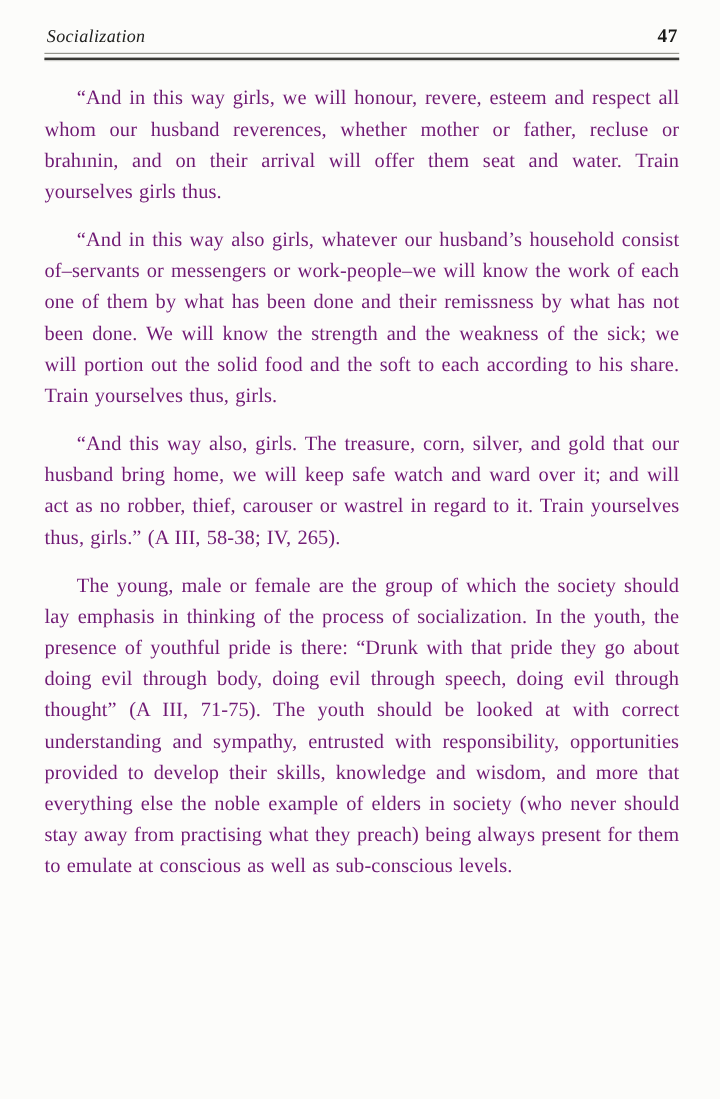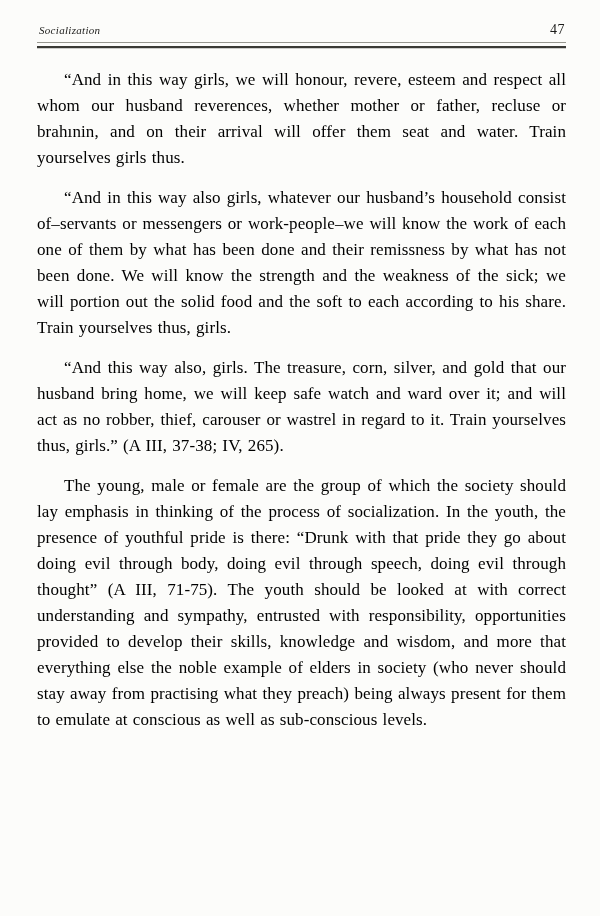--- a/index.html
+++ b/index.html
@@ -19,27 +19,27 @@
     overflow: hidden;
   }
   .running-head {
     display: flex;
     justify-content: space-between;
     align-items: baseline;
     padding: 0 1px 0 2px;
   }
   .running-title {
     font-style: italic;
-    font-size: 11px;
+    font-size: 15px;
     letter-spacing: 0.3px;
     color: #222220;
   }
   .page-number {
-    font-size: 14px;
-    font-weight: 400;
+    font-size: 16px;
+    font-weight: 700;
     letter-spacing: 0.5px;
     color: #1a1a18;
   }
   .head-rule-thin {
     height: 1px;
     background: #96968e;
     margin-top: 4px;
   }
   .head-rule-thick {
     height: 2px;
@@ -51,36 +51,36 @@
     margin-top: 19px;
   }
   .body-text p {
     margin: 0 0 14px 0;
     font-size: 17px;
     line-height: 26px;
     text-align: justify;
     text-indent: 27px;
     letter-spacing: 0.1px;
     word-spacing: 0.8px;
-    color: #000000;
+    color: #701a75;
   }
 </style>
 </head>
 <body>
 
 <div class="page">
 
   <div class="running-head">
     <span class="running-title">Socialization</span>
     <span class="page-number">47</span>
   </div>
 
   <div class="head-rule-thin"></div>
   <div class="head-rule-thick"></div>
 
   <div class="body-text">
     <p>“And in this way girls, we will honour, revere, esteem and respect all whom our husband reverences, whether mother or father, recluse or brahınin, and on their arrival will offer them seat and water. Train yourselves girls thus.</p>
     <p>“And in this way also girls, whatever our husband’s household consist of–servants or messengers or work-people–we will know the work of each one of them by what has been done and their remissness by what has not been done. We will know the strength and the weakness of the sick; we will portion out the solid food and the soft to each according to his share. Train yourselves thus, girls.</p>
-    <p>“And this way also, girls. The treasure, corn, silver, and gold that our husband bring home, we will keep safe watch and ward over it; and will act as no robber, thief, carouser or wastrel in regard to it. Train yourselves thus, girls.” (A III, 37-38; IV, 265).</p>
+    <p>“And this way also, girls. The treasure, corn, silver, and gold that our husband bring home, we will keep safe watch and ward over it; and will act as no robber, thief, carouser or wastrel in regard to it. Train yourselves thus, girls.” (A III, 58-38; IV, 265).</p>
     <p>The young, male or female are the group of which the society should lay emphasis in thinking of the process of socialization. In the youth, the presence of youthful pride is there: “Drunk with that pride they go about doing evil through body, doing evil through speech, doing evil through thought” (A III, 71-75). The youth should be looked at with correct understanding and sympathy, entrusted with responsibility, opportunities provided to develop their skills, knowledge and wisdom, and more that everything else the noble example of elders in society (who never should stay away from practising what they preach) being always present for them to emulate at conscious as well as sub-conscious levels.</p>
   </div>
 
 </div>
 
 </body></html>

